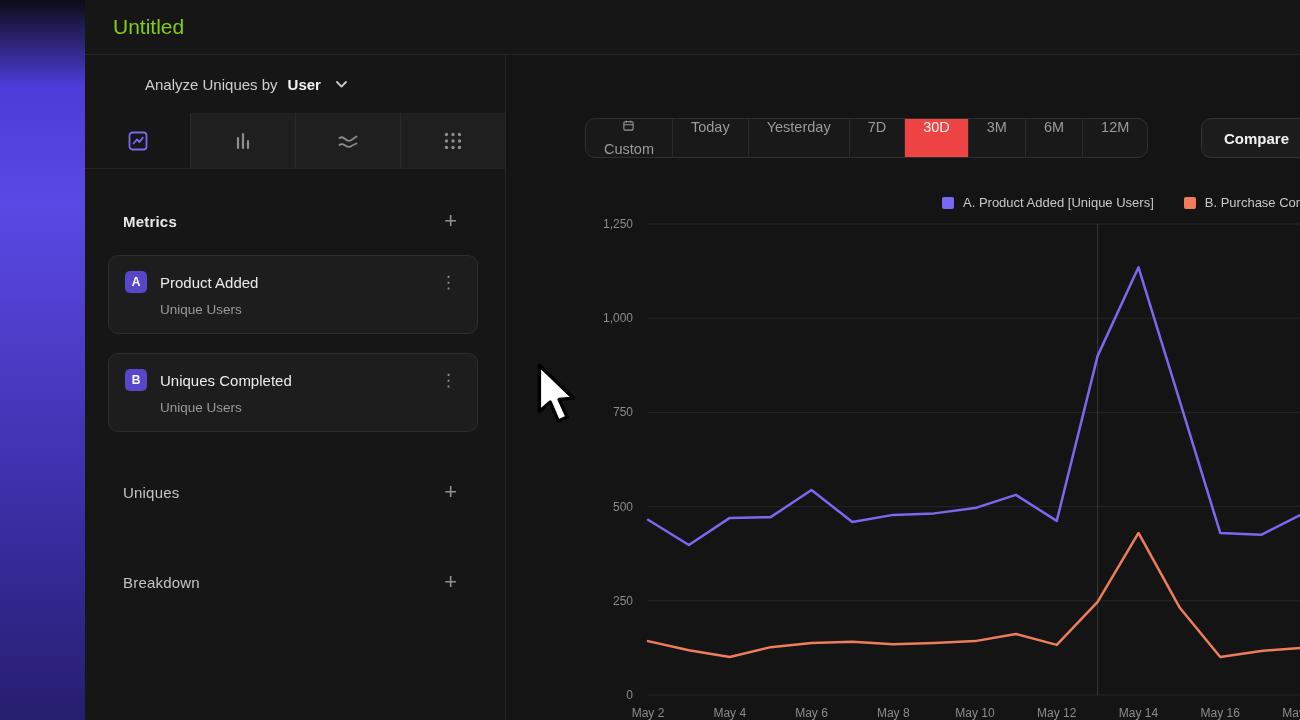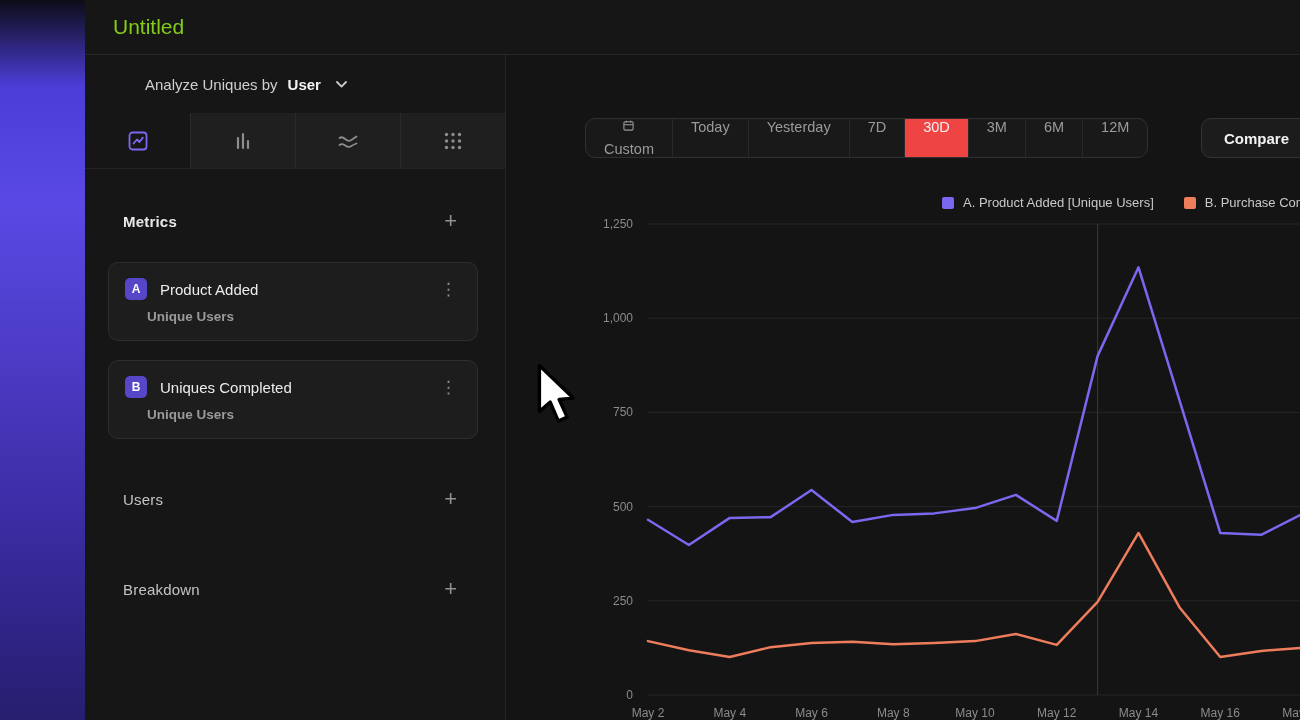--- a/index.html
+++ b/index.html
@@ -26,35 +26,35 @@
        justify-content:center;cursor:pointer;}
   .ctab:first-child{border-left:none;}
   .ctab.active{background:transparent;}
   .ctab svg{stroke:#8d8d8d;fill:none;}
   .ctab svg .dot{fill:#8d8d8d;stroke:none;}
   .ctab.active svg{stroke:#7a68f0;}
 
   .section-head{display:flex;align-items:center;justify-content:space-between;padding:0 48px 0 38px;height:40px;}
   .section-title{font-size:15px;font-weight:700;color:#e8e8e8;letter-spacing:.2px;}
   .section-title.dim{color:#c4c4c4;font-weight:500;}
-  .head-metrics{margin-top:32px;margin-bottom:21px;}
+  .head-metrics{margin-top:32px;margin-bottom:14px;}
   .head-filter{margin-top:40px;}
   .head-breakdown{margin-top:50px;}
   .plus-btn{background:none;border:none;color:#909090;font-size:22px;font-weight:300;cursor:pointer;
        line-height:1;font-family:inherit;}
 
   .card{margin:0 27px 19px 23px;background:#1d1d1d;border:1px solid #2e2e2e;border-radius:10px;
        padding:15px 16px 16px;cursor:pointer;}
   .card-row{display:flex;align-items:center;gap:13px;}
   .badge{width:22px;height:22px;border-radius:5px;display:flex;align-items:center;justify-content:center;
        font-size:12px;font-weight:700;color:#fff;flex:none;}
   .card-title{font-size:15px;font-weight:400;color:#ececec;flex:1;}
   .kebab{background:none;border:none;color:#8d8d8d;font-size:17px;cursor:pointer;padding:0 4px;
        font-family:inherit;line-height:1;}
-  .card-sub{margin-left:22px;margin-top:9px;font-size:13.5px;color:#9a9a9a;font-weight:bold;}
+  .card-sub{margin-left:35px;margin-top:9px;font-size:13.5px;color:#9a9a9a;}
 
   .toolbar{position:absolute;top:63px;left:0;right:0;height:40px;}
   .range-group{position:absolute;left:79px;top:0;height:40px;display:flex;align-items:stretch;
        background:#191919;border:1px solid #303030;border-radius:10px;overflow:hidden;}
   .range-btn{display:flex;align-items:center;gap:9px;padding:0 18px;background:none;border:none;
        border-right:1px solid #292929;color:#9b9b9b;font-size:14.5px;cursor:pointer;font-family:inherit;
        white-space:nowrap;flex-direction:column;}
   .range-btn:last-child{border-right:none;text-align:center;}
   .range-btn.active{background:#ef4444;color:#f2f2f2;font-weight:400;}
   .compare-btn{position:absolute;left:695px;top:0;height:40px;width:130px;background:#1c1c1c;
@@ -145,21 +145,21 @@
         <div class="card">
           <div class="card-row">
             <span class="badge" style="background: rgb(86, 70, 200);">B</span>
             <span class="card-title">Uniques Completed</span>
             <button class="kebab">⋮</button>
           </div>
           <div class="card-sub">Unique Users</div>
         </div>
 
         <div class="section-head head-filter">
-          <span class="section-title dim">Users</span>
+          <span class="section-title dim">Uniques</span>
           <button class="plus-btn">+</button>
         </div>
 
         <div class="section-head head-breakdown">
           <span class="section-title dim">Breakdown</span>
           <button class="plus-btn">+</button>
         </div>
       </aside>
 
       <main class="main">

